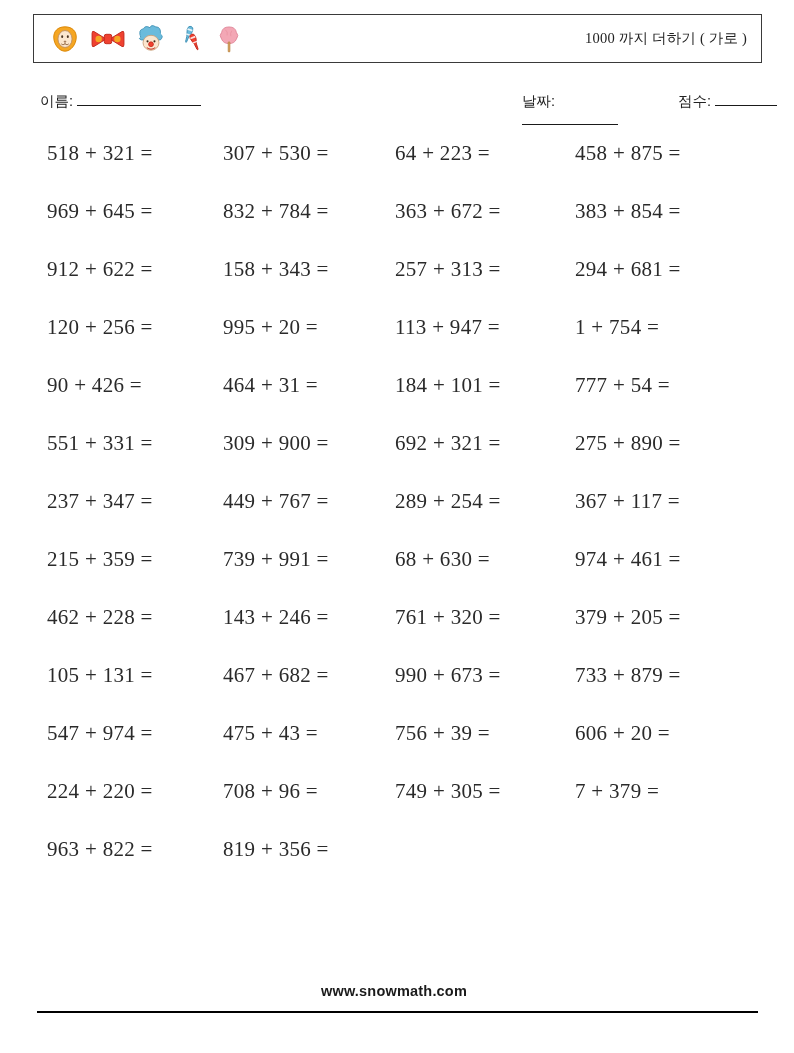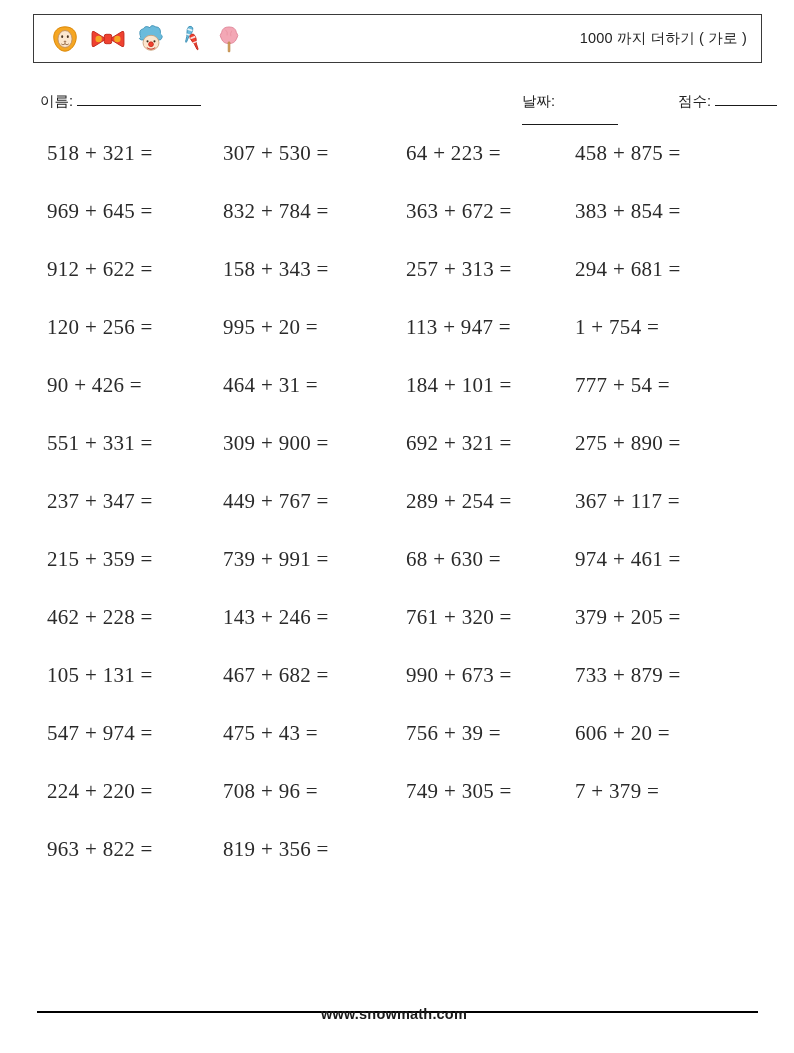--- a/index.html
+++ b/index.html
@@ -39,21 +39,21 @@
   }
   .header-icons svg { display: block; }
 
   .header-title {
     position: absolute;
     right: 14px;
     top: 0;
     height: 100%;
     display: flex;
     align-items: center;
-    font-family: Liberation Sans, sans-serif;
+    font-family: Liberation Serif, serif;
     font-size: 14.5px;
     color: #222222;
     letter-spacing: 0.2px;
     white-space: nowrap;
   }
 
   
   .info-row {
     position: absolute;
     left: 0;
@@ -99,36 +99,36 @@
     top: 0;
     font-family: "Liberation Serif", "DejaVu Serif", serif;
     font-size: 21px;
     color: #2a2a2a;
     white-space: nowrap;
     line-height: 30px;
     letter-spacing: 0.3px;
   }
   .problem-cell.col0 { left: 47px;  }
   .problem-cell.col1 { left: 223px; }
-  .problem-cell.col2 { left: 406px; }
+  .problem-cell.col2 { left: 395px; }
   .problem-cell.col3 { left: 575px; }
 
   
   .footer-rule {
     position: absolute;
     left: 37px;
     top: 1011px;
     width: 721px;
     height: 0;
     border-top: 2px solid #000000;
   }
   .footer-text {
     position: absolute;
     left: 0;
-    top: 1006px;
+    top: 983px;
     width: 788px;
     text-align: center;
     font-family: "Liberation Sans", "DejaVu Sans", sans-serif;
     font-size: 14.5px;
     font-weight: bold;
     color: #1b1b1b;
     letter-spacing: 0.2px;
   }
 </style>
 </head>

